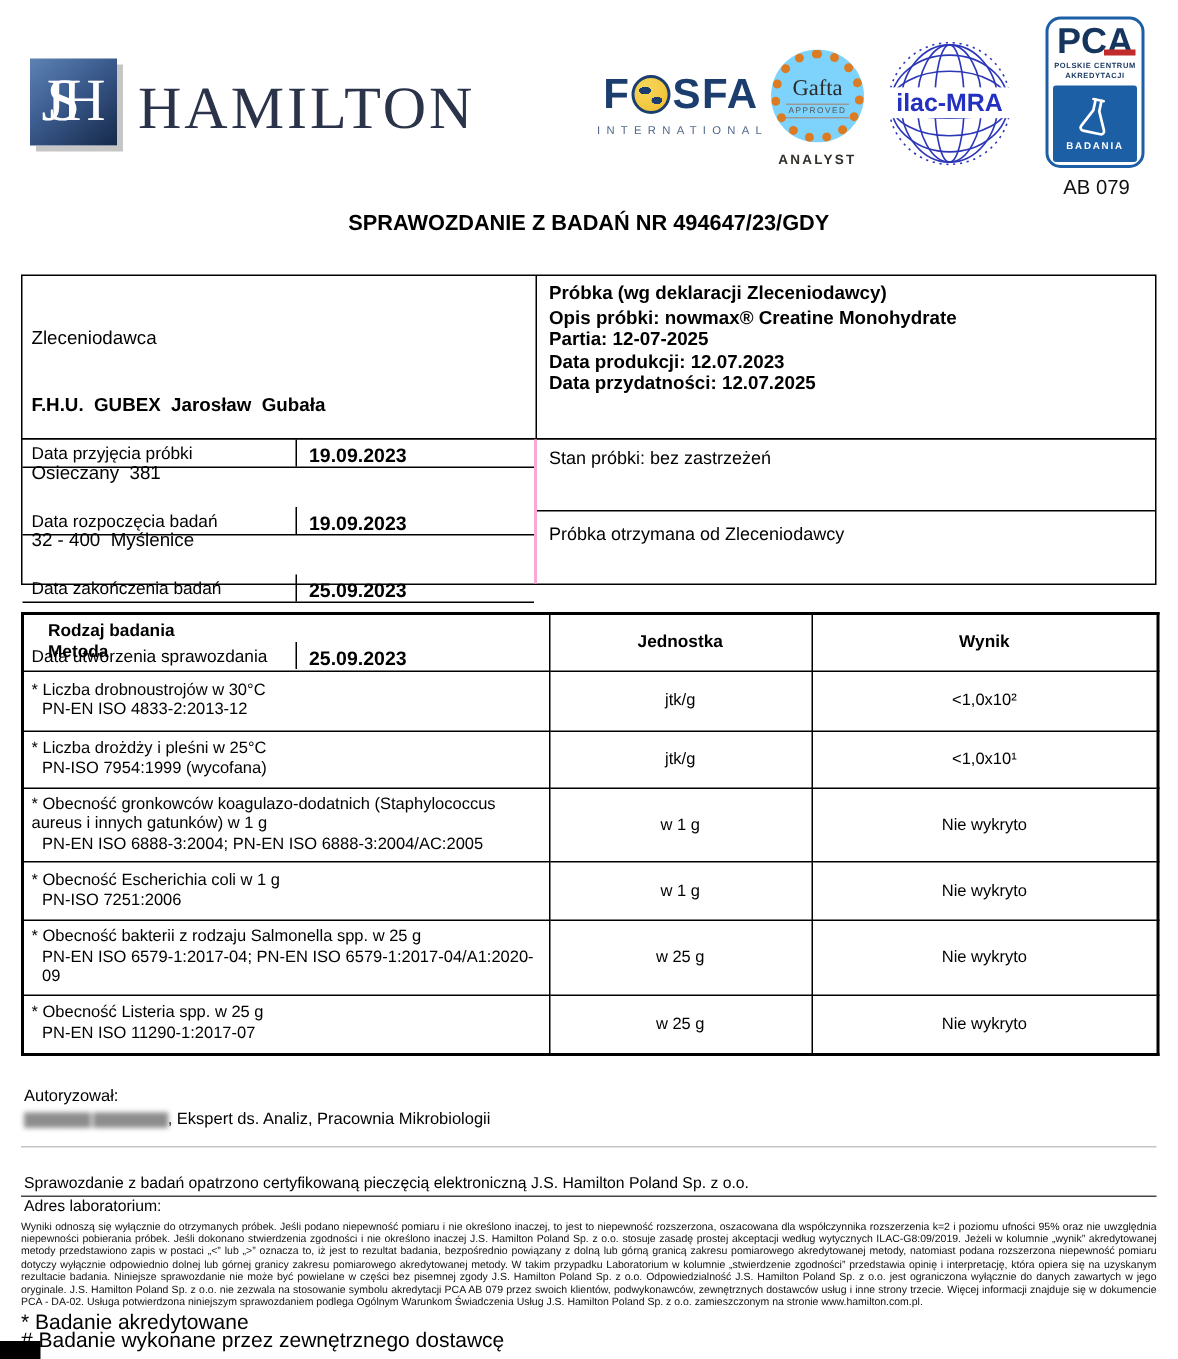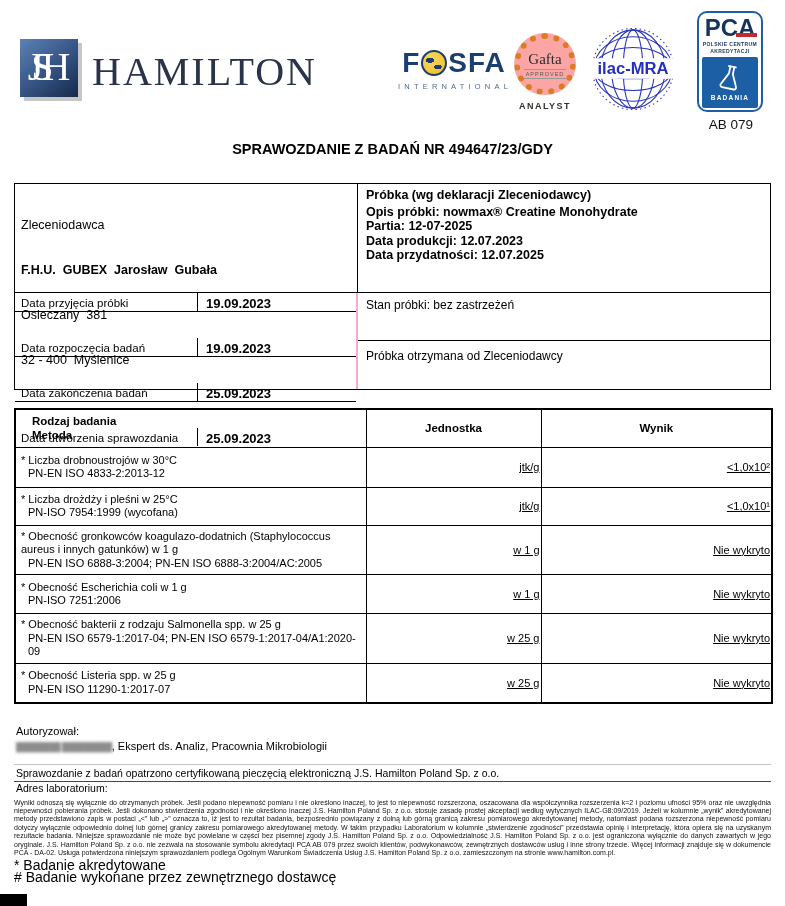--- a/index.html
+++ b/index.html
@@ -28,21 +28,21 @@
     border:2px solid #1c3e6e;
     background:
       radial-gradient(ellipse 7px 4px at 32% 38%, #1c3e6e 60%, transparent 61%),
       radial-gradient(ellipse 6px 4px at 68% 68%, #1c3e6e 60%, transparent 61%),
       radial-gradient(circle at 35% 30%, #f8d75c, #eebd2c);
   }
   .fosfa-sub { font-size:7.5px; letter-spacing:4.2px; color:#51688a; margin-top:3px; white-space:nowrap; }
   .gafta { position:absolute; left:512px; top:33px; width:66px; text-align:center; }
   .gafta-ring {
     width:50px; height:50px; margin:0 auto; border:6px dotted #dd7b22; border-radius:50%;
-    display:flex; flex-direction:column; align-items:center; justify-content:center; background:#fca5a5;
+    display:flex; flex-direction:column; align-items:center; justify-content:center; background:#7dd3fc;
   }
   .gafta-name { font-family:"Liberation Serif", serif; font-size:15px; color:#2b2b2b; margin-top:2px; }
   .gafta-approved { font-size:5.5px; letter-spacing:1px; color:#555; border-top:1px solid #999; border-bottom:1px solid #999; padding:1px 2px; margin-top:1px; }
   .gafta-analyst { font-size:9px; font-weight:bold; color:#332f2a; letter-spacing:1.5px; margin-top:6px; }
   .ilac { position:absolute; left:590px; top:26px; }
   .pca { position:absolute; left:697px; top:11px; width:68px; text-align:center; }
   .pca-box {
     box-sizing:border-box; width:66px; height:101px; border:2.5px solid #1d5fa5; border-radius:10px;
     background:#fff; padding-top:3px; overflow:hidden;
   }
@@ -82,32 +82,32 @@
   
   .results {
     position:absolute; left:14px; top:408px; width:757px;
     border-collapse:collapse; table-layout:fixed; border:2px solid #000;
   }
   .results col.c1 { width:351px; } .results col.c2 { width:175px; } .results col.c3 { width:231px; }
   .results th, .results td { border:1px solid #000; font-size:11px; vertical-align:middle; }
   .results th { font-weight:bold; font-size:11.5px; }
   .results th.left { text-align:left; padding-left:16px; line-height:14px; }
   .results td.c-test { padding:4px 4px 4px 5px; line-height:13.5px; }
-  .results td.c-mid { text-align:right;text-decoration:underline; }
+  .results td.c-mid { text-align:center; }
   .results .method { padding-left:7px; }
   .results tr.hrow { height:38px; }
   .results tr.r40 { height:40px; } .results tr.r38 { height:38px; } .results tr.r46 { height:46px; } .results tr.r39 { height:39px; }
   
   .footer { position:absolute; left:14px; top:725px; width:757px; }
   .auth-label { font-size:11px; padding-left:2px; }
   .auth-line { font-size:11px; margin-top:3px; padding-left:2px; }
   .redacted { filter:blur(1.6px); color:#8d8d8d; font-size:8.5px; letter-spacing:-0.5px; }
   .hr1 { border:none; border-top:1px solid #c4c4c4; margin:12px 0 0 0; }
   .hr2 { border:none; border-top:1px solid #474747; margin:2px 0 0 0; }
-  .seal-note { font-size:10.5px; margin-top:2px; padding-left:2px; }
+  .seal-note { font-size:10.5px; margin-top:18px; padding-left:2px; }
   .addr { font-size:10.5px; margin-top:1px; padding-left:2px; line-height:11.5px; }
   .disclaimer { font-size:7px; line-height:8.4px; text-align:justify; margin-top:4px; color:#111; }
   .note { font-size:14px; line-height:10.5px; margin-top:1px; }
   .note.first { margin-top:3px; }
   .corner-bar { position:absolute; left:0; top:894px; width:27px; height:12px; background:#000; }
 </style>
 </head>
 <body>
 
 <div id="page">

